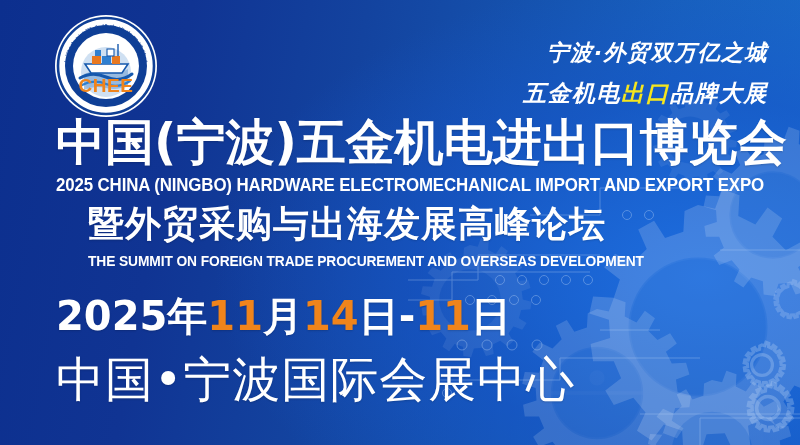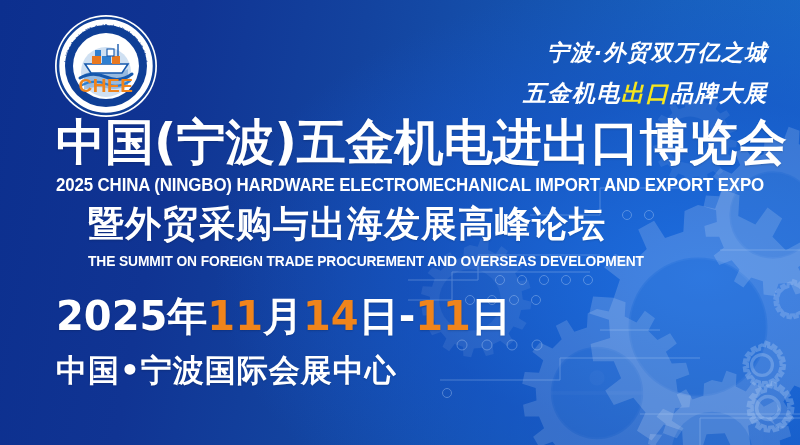--- a/index.html
+++ b/index.html
@@ -78,21 +78,21 @@
     position:absolute;left:56px;top:296px;
     font-family:"DejaVu Sans","Liberation Sans",sans-serif;
     font-size:40px;font-weight:bold;color:#ffffff;
     letter-spacing:0px;white-space:nowrap;line-height:1;
     text-shadow:0 1px 2px rgba(0,0,0,.16);
   }
   .date-line .num{color:#f0841b;margin-top:38px;}
   .venue-line{
     position:absolute;left:56px;top:355px;
     font-family:"DejaVu Sans","Liberation Sans",sans-serif;
-    font-size:31px;font-weight:bold;color:#ffffff;
+    font-size:48px;font-weight:normal;color:#ffffff;
     letter-spacing:1px;white-space:nowrap;line-height:1;
     text-shadow:0 1px 2px rgba(0,0,0,.16);
   }
 </style>
 </head>
 <body>
 
 <div id="banner">
 
   <div class="bg-layer">

